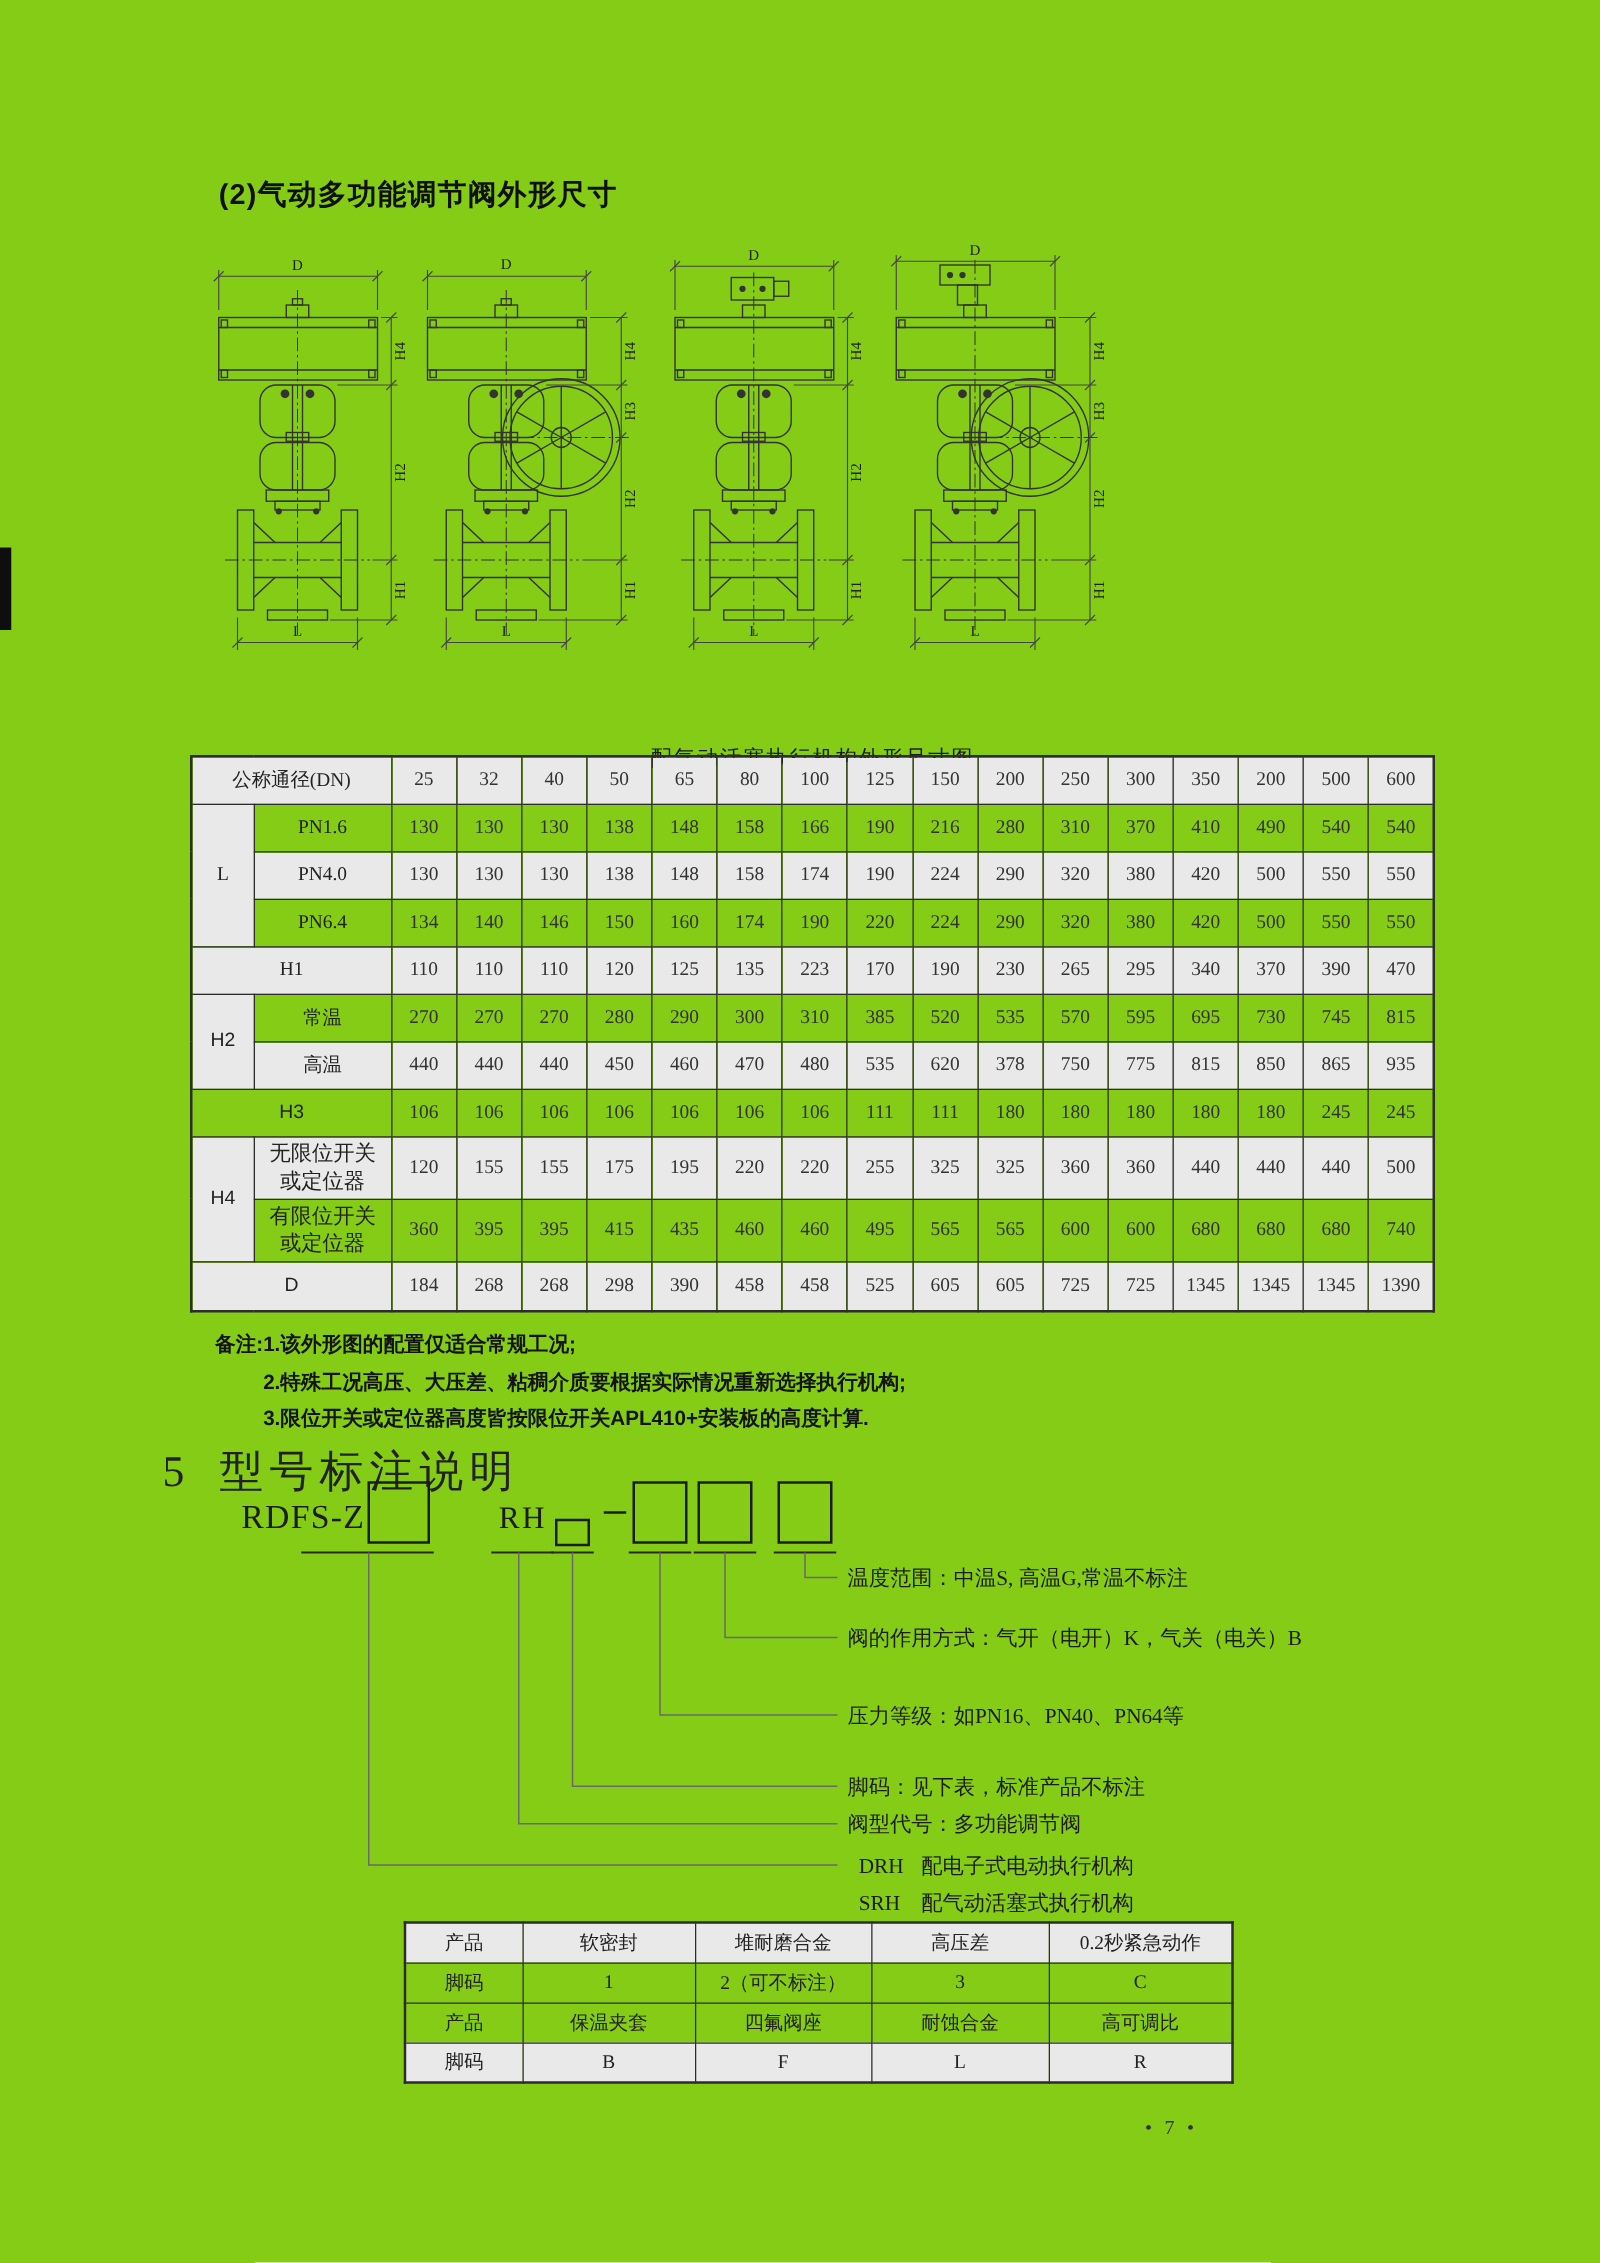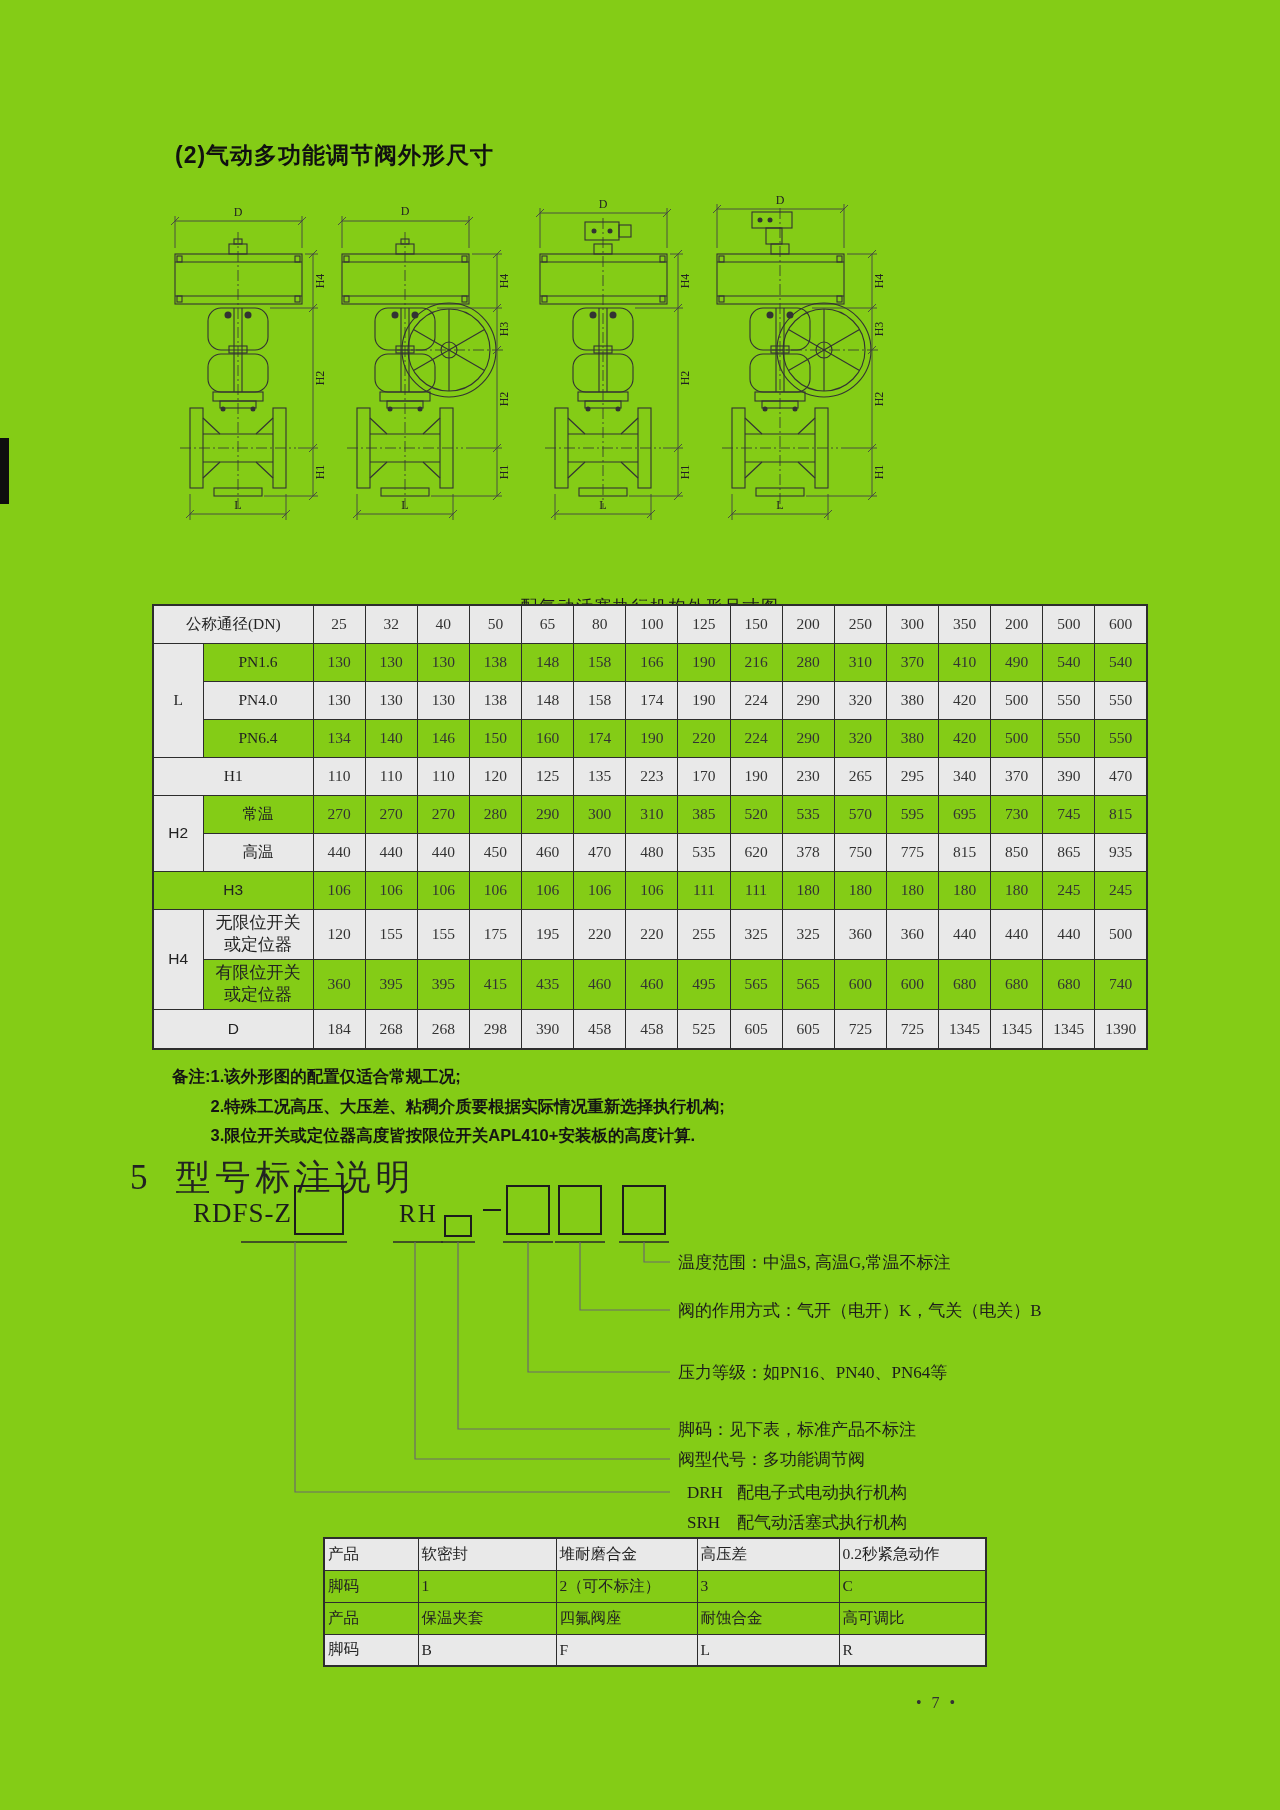--- a/index.html
+++ b/index.html
@@ -50,21 +50,21 @@
     font-size:35px; color:#222; letter-spacing:5px;
   }
   #sec5 .num { letter-spacing:0; margin-right:28px; }
   #diagram { position:absolute; left:175px; top:1178px; }
   svg text { font-family:"Liberation Serif", serif; }
   
   #codetable {
     position:absolute; left:323px; top:1537px; border-collapse:collapse;
     table-layout:fixed; font-size:15.5px; color:#222; border:2px solid #2d2d2d;
   }
-  #codetable td { border:1.7px solid #2d2d2d; text-align:left; height:32px; padding:0 3px; }
+  #codetable td { border:1.7px solid #2d2d2d; text-align:center; height:32px; padding:0 3px; }
   #codetable tr.gr td { background:#e9e9e9; }
   #pagenum {
     position:absolute; left:916px; top:1694px; font-size:16px;
     letter-spacing:3px; color:#333;
   }
 </style>
 </head>
 <body>
 
 <div id="page">

